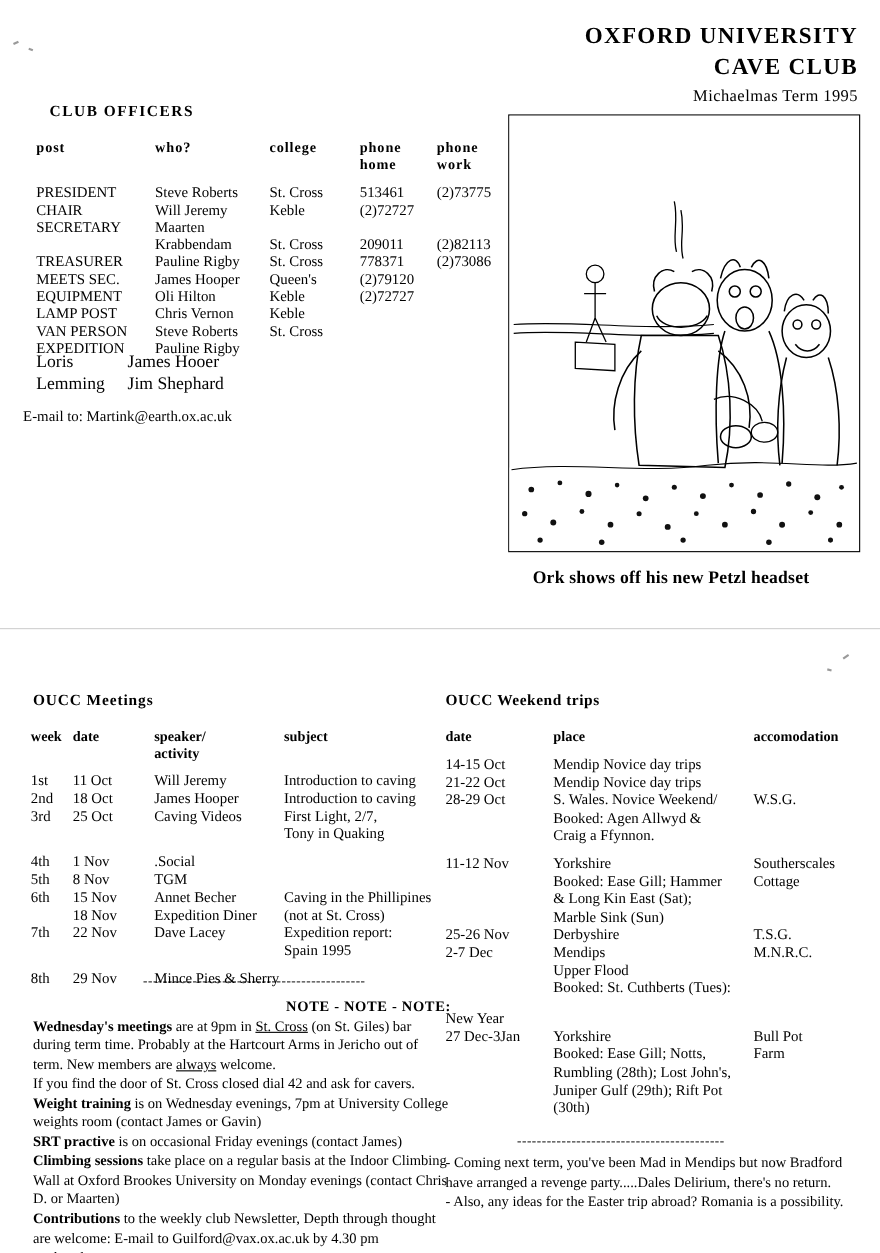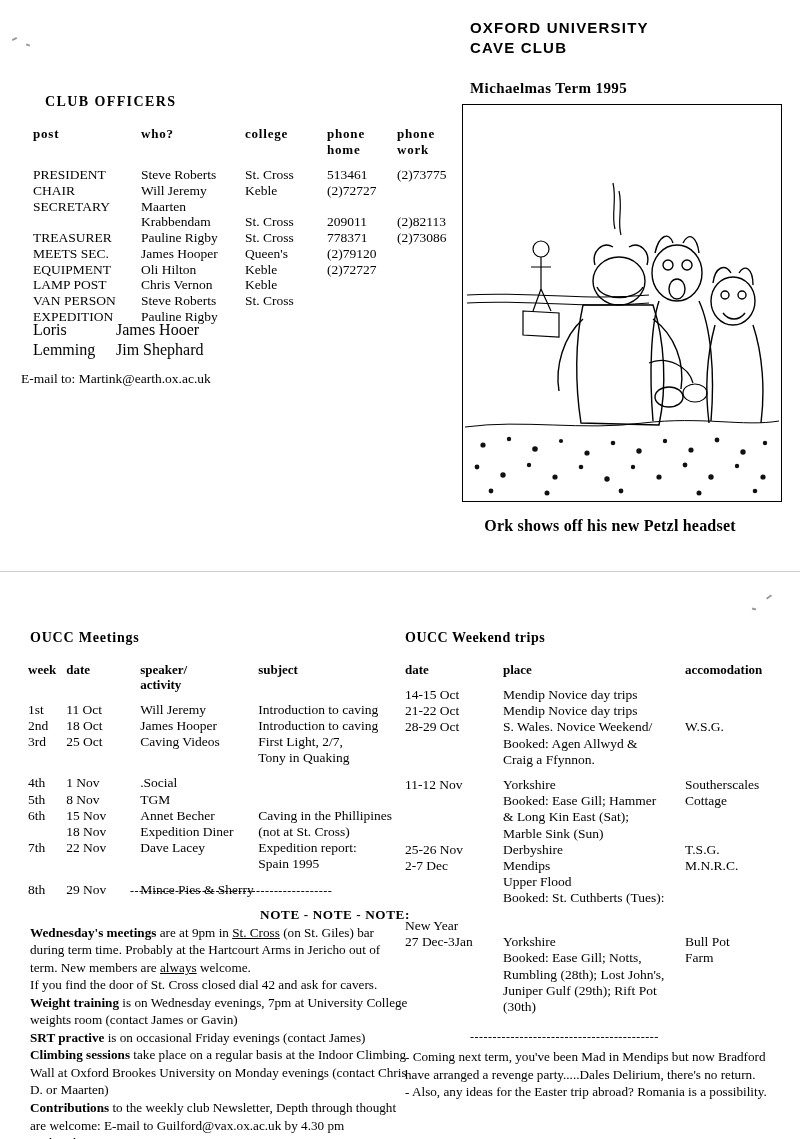--- a/index.html
+++ b/index.html
@@ -9,31 +9,31 @@
     font-family:"Liberation Serif", serif;
     color:#000;
     position:relative;
     overflow:hidden;
   }
   .page{position:relative;width:800px;height:1139px;}
 
   
   .masthead{
     position:absolute; left:470px; top:18px; width:310px;
-    text-align:left;
-    font-family:Liberation Sans, sans-serif;
+    text-align:right;
+    font-family:Liberation Serif, serif;
     font-weight:bold;
-    font-size:15px;
+    font-size:21px;
     letter-spacing:1.2px;
     line-height:1.35;
   }
   .term{
     position:absolute; left:470px; top:80px; width:310px;
-    text-align:left;
-    font-weight:bold;
+    text-align:right;
+    font-weight:normal;
     font-size:15px;
     letter-spacing:0.4px;
   }
 
   
   .officers-title{
     position:absolute; left:21px; top:94px;
     font-weight:bold; font-size:14px; letter-spacing:1.4px;margin-left:24px;
   }
   table.officers{

